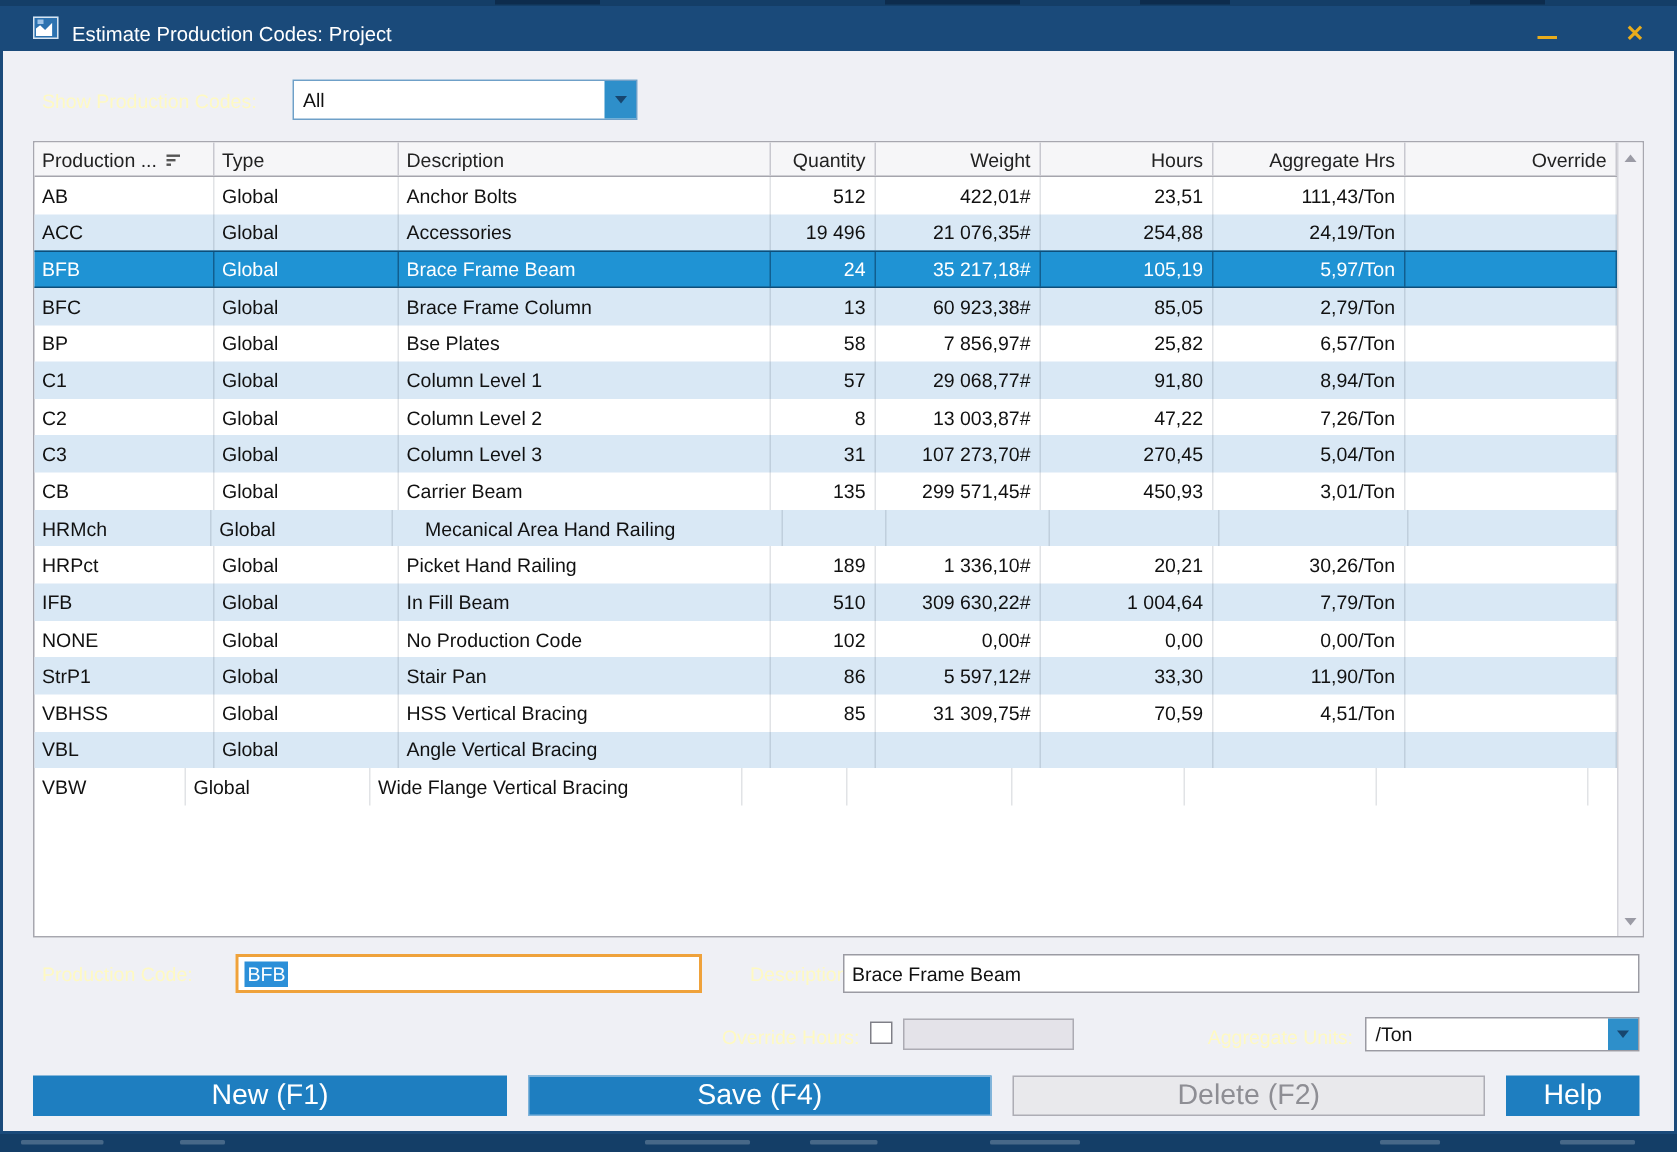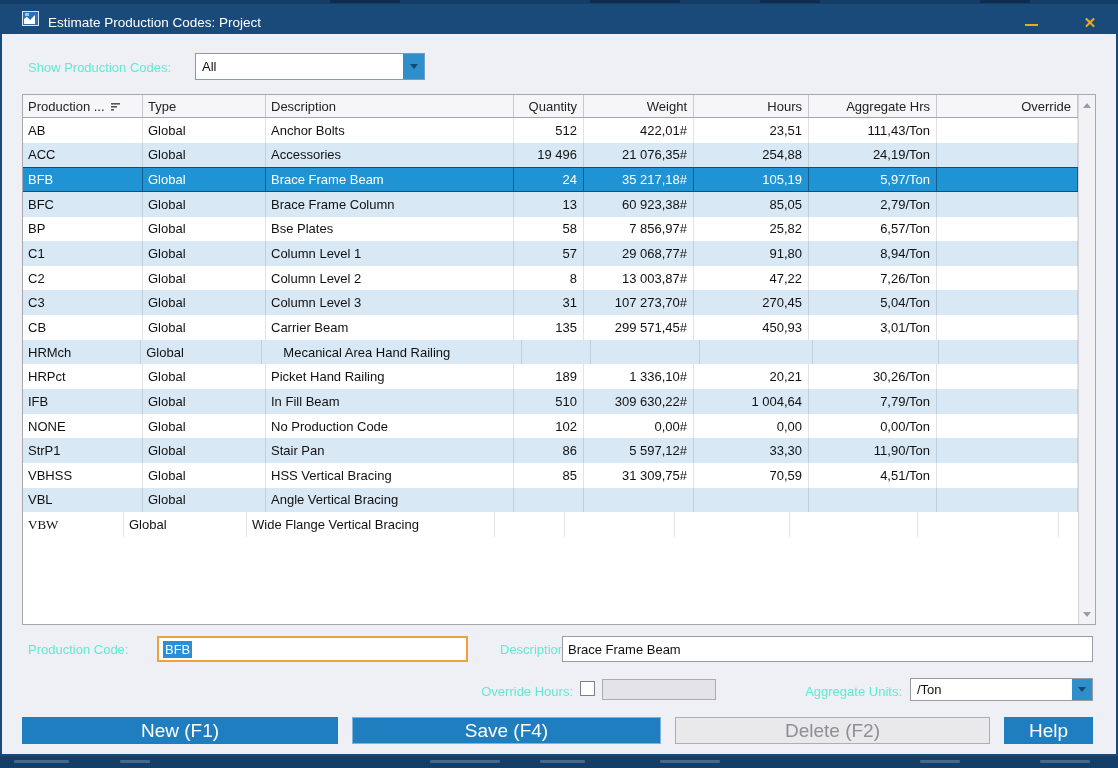--- a/index.html
+++ b/index.html
@@ -32,21 +32,21 @@
     clip-path:polygon(0 100%, 100% 100%, 100% 0, 55% 55%, 25% 20%, 0 45%);
   }
   .app-icon .spark{position:absolute;left:2px;top:1px;width:4px;height:3px;background:#9FC4E8;}
   .window-title{position:absolute;left:48px;top:4px;height:30px;line-height:30px;font-size:13.5px;}
   .win-btn{position:absolute;top:4px;width:26px;height:30px;cursor:pointer;text-align:center;}
   .win-btn.min{left:1018px;}
   .win-btn.close{left:1077px;color:#E8AC1C;font-size:15px;line-height:29px;font-weight:bold;}
   .win-btn.min .bar{position:absolute;left:7px;top:16px;width:13px;height:2px;background:#E8AC1C;}
 
   
-  .lbl{position:absolute;white-space:nowrap;color:#5eead4;}
+  .lbl{position:absolute;white-space:nowrap;color:#fef9c3;}
   .filter-label{left:28px;top:60px;}
   .combo{
     position:absolute;box-sizing:border-box;background:#FFFFFF;
     border:1px solid #6FA0C8;
   }
   .combo .val{position:absolute;left:6px;top:0;bottom:0;display:flex;align-items:center;}
   .combo .btn{
     position:absolute;right:0;top:0;bottom:0;width:21px;background:#2E8FCA;
     display:flex;align-items:center;justify-content:center;cursor:pointer;
   }
@@ -334,21 +334,21 @@
         <div class="td" style="width: 120px;">VBL</div>
         <div class="td" style="width: 123px;">Global</div>
         <div class="td" style="width: 248px;">Angle Vertical Bracing</div>
         <div class="td right" style="width: 70px;"></div>
         <div class="td right" style="width: 110px;"></div>
         <div class="td right" style="width: 115px;"></div>
         <div class="td right" style="width: 128px;"></div>
         <div class="td right" style="width: 141px;"></div>
       </div>
       <div class="trow">
-        <div class="td" style="width: 101px; font-family: Liberation Serif, serif;">VBW</div>
+        <div class="td" style="width: 101px;">VBW</div>
         <div class="td" style="width: 123px;">Global</div>
         <div class="td" style="width: 248px;">Wide Flange Vertical Bracing</div>
         <div class="td right" style="width: 70px;"></div>
         <div class="td right" style="width: 110px;"></div>
         <div class="td right" style="width: 115px;"></div>
         <div class="td right" style="width: 128px;"></div>
         <div class="td right" style="width: 141px;"></div>
       </div>
     </div>
   <div class="vscroll">

